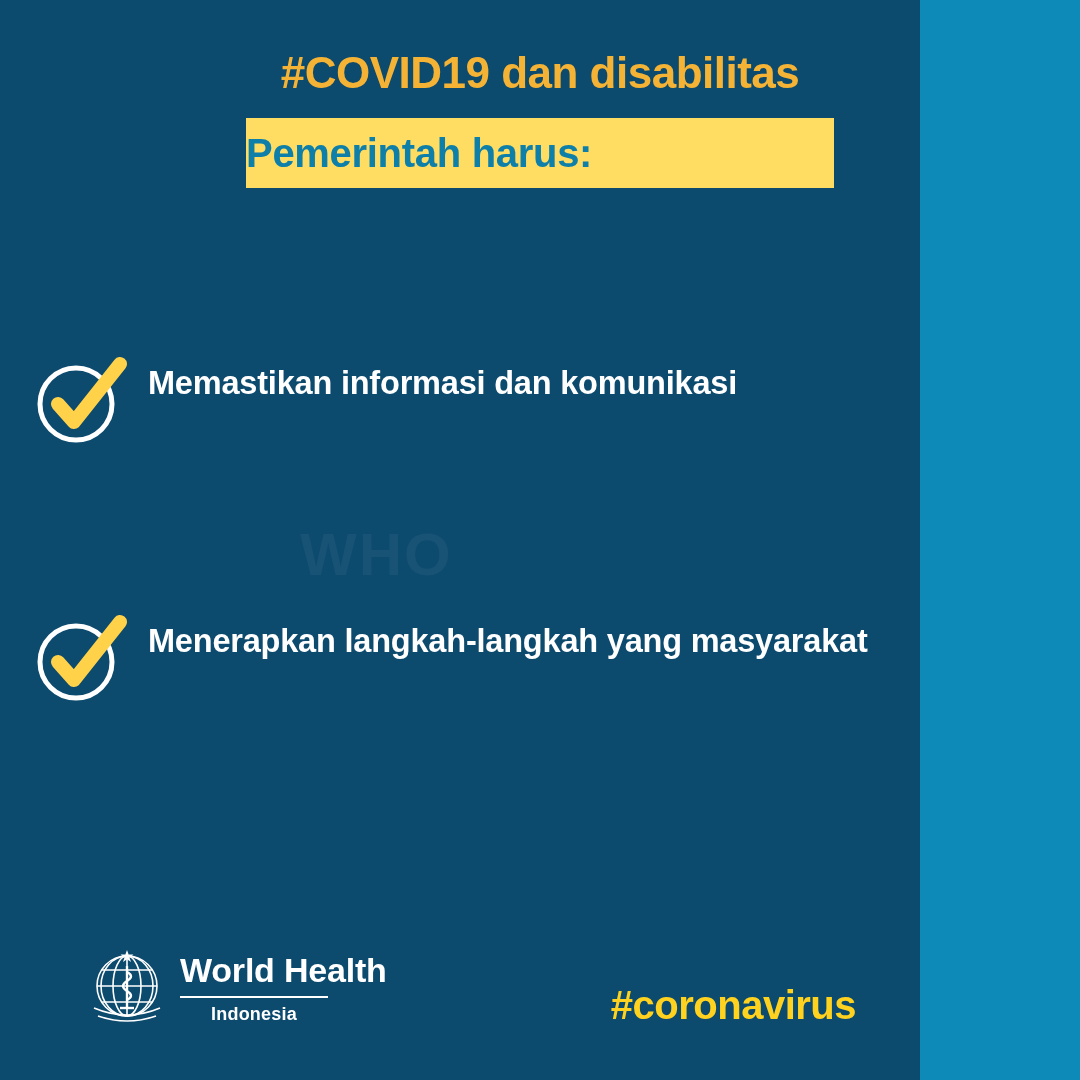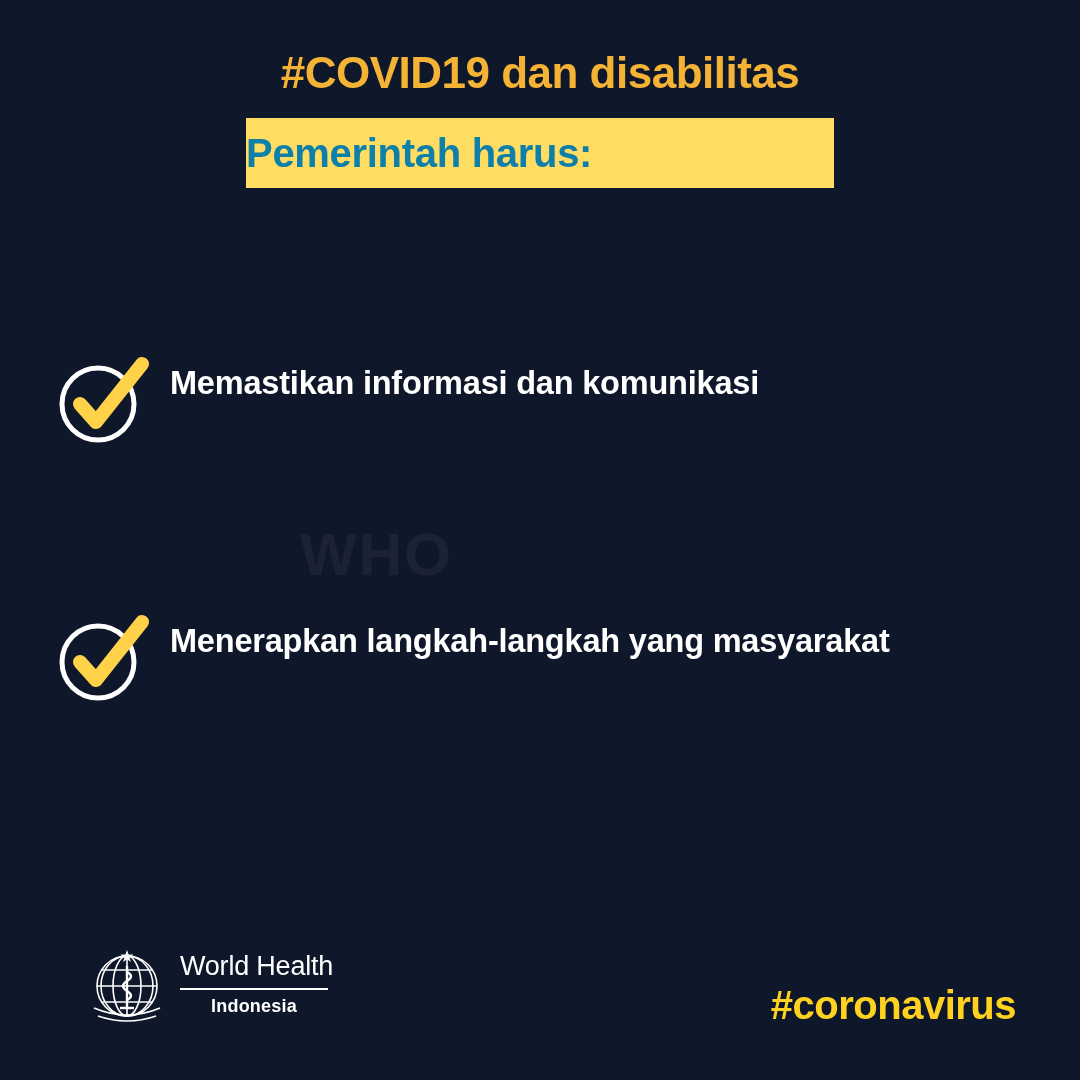--- a/index.html
+++ b/index.html
@@ -9,23 +9,23 @@
   body {
     width: 1080px;
     height: 1080px;
     background: #0e8ab8;
     font-family: "Liberation Sans", sans-serif;
     overflow: hidden;
     position: relative;
   }
   .poster {
     position: relative;
-    width: 1080px;
+    width: 920px;
     height: 1080px;
-    background: #0f172a;
+    background: #0c4a6e;
   }
 
   
   .headline {
     position: absolute;
     top: 48px;
     left: 0;
     width: 1080px;
     text-align: center;
     font-size: 44px;
@@ -53,21 +53,21 @@
 
   
   .bullets {
     position: absolute;
     top: 352px;
     left: 0;
     width: 1080px;
   }
   .bullet {
     position: absolute;
-    left: 54px;
+    left: 32px;
     width: 990px;
     display: flex;
     align-items: flex-start;
   }
   .bullet-1 { top: 0px; }
   .bullet-2 { top: 258px; }
 
   .check-wrap {
     width: 96px;
     height: 96px;
@@ -115,22 +115,22 @@
     width: 86px;
     height: 86px;
     flex: 0 0 86px;
   }
   .logo-text {
     margin-left: 10px;
     color: #ffffff;
     padding-top: 6px;
   }
   .logo-line1, .logo-line2 {
-    font-size: 27px;
-    font-weight: normal;
+    font-size: 34px;
+    font-weight: bold;
     line-height: 1.08;
     letter-spacing: -0.2px;
   }
   .logo-rule {
     width: 148px;
     height: 2px;
     background: #ffffff;
     margin: 7px 0 6px 0;
   }
   .logo-country {

